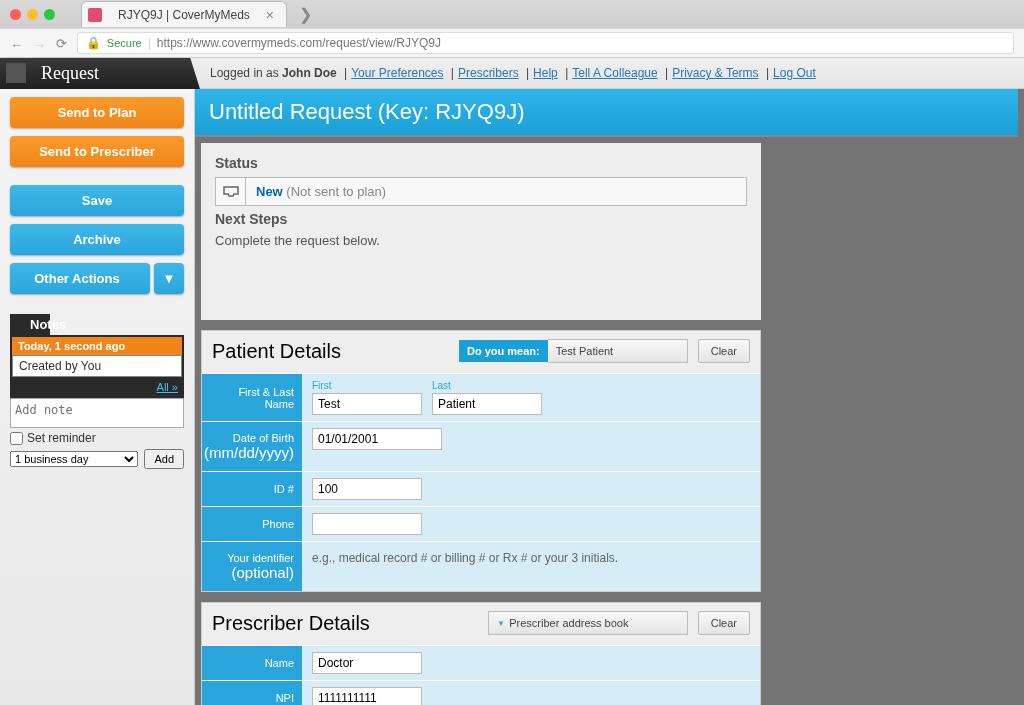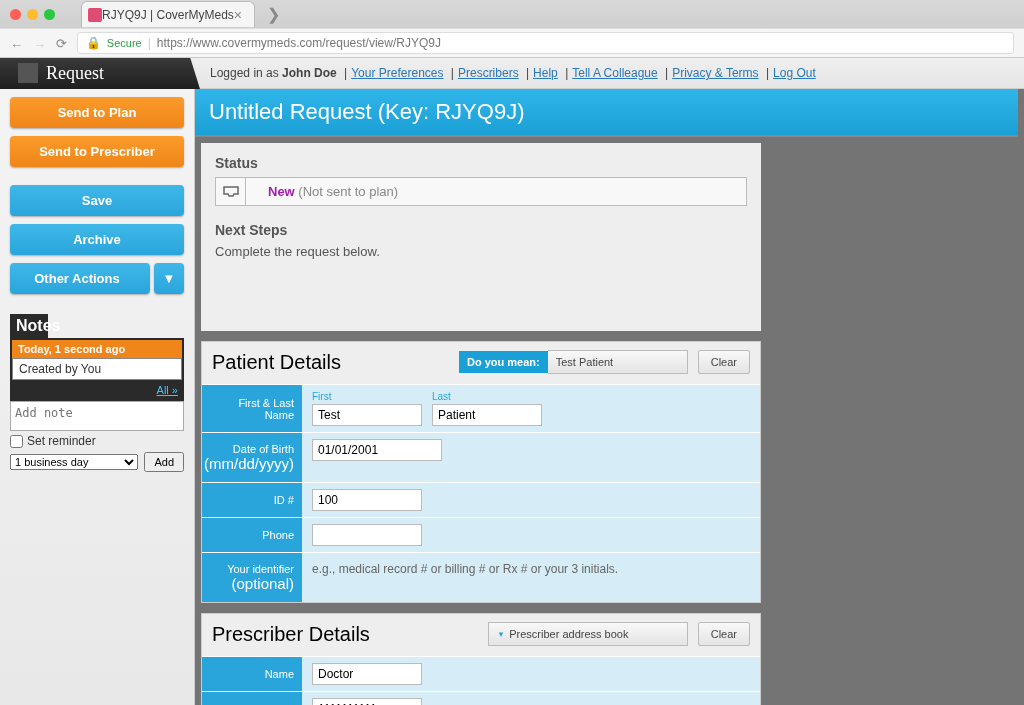--- a/index.html
+++ b/index.html
@@ -3,70 +3,70 @@
 <meta charset="utf-8">
 <style>
   * { box-sizing: border-box; margin: 0; padding: 0; }
   body { font-family: Arial, Helvetica, sans-serif; font-size: 13px; background: #7a7a7a; color: #333; }
   .viewport { width: 1024px; height: 705px; background: #fff; position: relative; overflow: hidden; }
 
   
   .chrome-top { height: 28px; background: linear-gradient(#d8d8d8,#cfcfcf); display:flex; align-items:center; padding:0 10px; gap:6px;}
   .dot { width:11px; height:11px; border-radius:50%; }
   .dot.red{background:#ff5f57;} .dot.yel{background:#febc2e;} .dot.grn{background:#28c840;}
-  .tab { background:#f5f5f5; height:26px; margin-left:20px; display:flex; align-items:center; padding:0 12px 0 6px; border-top-left-radius:6px; border-top-right-radius:6px; border:1px solid #bbb; border-bottom:none; font-size:12px; color:#444; gap:0;}
+  .tab { background:#f5f5f5; height:26px; margin-left:20px; display:flex; align-items:center; padding:0 12px 0 6px; border-top-left-radius:6px; border-top-right-radius:6px; border:1px solid #bbb; border-bottom:none; font-size:12px; color:#444; gap:16px;}
   .tab .favicon { width:14px; height:14px; background:#e04b72; border-radius:2px; }
   .tab .close { color:#888; font-size:14px; }
   .newtab { color:#888; font-size:16px; margin-left:6px; }
   .url-bar { height:30px; background:#f5f5f5; border-top:1px solid #ddd; border-bottom:1px solid #ccc; display:flex; align-items:center; padding:0 10px; gap:10px; font-size:13px;}
   .nav-arrows { color:#888; display:flex; gap:10px; }
   .url-field { flex:1; display:flex; align-items:center; gap:6px; background:#fff; border:1px solid #ddd; border-radius:3px; padding:3px 8px; font-size:12px;}
   .secure { color:#2a9c3f; font-size:11px; }
   .url-text { color:#777; }
   .page { position:absolute; top:58px; left:0; right:0; bottom:0; background:#fff; overflow:hidden;}
 
   
   .hdr { display:flex; align-items:center; height:31px; background:linear-gradient(#efefef,#e5e5e5); border-bottom:1px solid #ccc;}
-  .hdr-left { display:flex; align-items:center; background:linear-gradient(#3a3a3a,#1f1f1f); color:#fff; height:32px; padding:0 20px 0 18px; gap:8px; font-family: Georgia, serif; font-size:18px; clip-path: polygon(0 0, 95% 0, 100% 100%, 0 100%); width:200px;}
+  .hdr-left { display:flex; align-items:center; background:linear-gradient(#3a3a3a,#1f1f1f); color:#fff; height:32px; padding:0 20px 0 6px; gap:15px; font-family: Georgia, serif; font-size:18px; clip-path: polygon(0 0, 95% 0, 100% 100%, 0 100%); width:200px;}
   .house { width:20px; height:20px; background:#555; }
   .hdr-right { padding-left:10px; font-size:12px; color:#444; }
   .hdr-right a { color:#2a78b5; }
   .hdr-right .sep { color:#444; margin:0 4px; }
 
   .layout { display:flex; height: calc(100% - 31px); }
   .sidebar { width:195px; background:linear-gradient(#f4f4f4,#e8e8e8); border-right:1px solid #ccc; padding:8px 10px; }
   .btn { display:block; width:100%; text-align:center; color:#fff; font-weight:bold; font-size:13px; padding:8px 0; border-radius:4px; border:none; margin-bottom:8px; box-shadow:0 1px 2px rgba(0,0,0,.3); cursor:pointer;}
   .btn.orange { background:linear-gradient(#fa9b2a,#f08519); }
   .btn.blue { background:linear-gradient(#3fb7e8,#2aa5dc); }
   .btn-split { display:flex; gap:4px; }
   .btn-split .main { flex:1; }
   .btn-split .caret { width:30px; background:linear-gradient(#3fb7e8,#2aa5dc); border-radius:4px; display:flex; align-items:center; justify-content:center; color:#fff; box-shadow:0 1px 2px rgba(0,0,0,.3); cursor:pointer;}
   .notes-box { margin-top:20px; }
-  .notes-hdr { background:#2a2a2a; color:#fff; font-size:16px; font-weight:bold; padding:3px 6px; width:38px;}
+  .notes-hdr { background:#2a2a2a; color:#fff; font-size:13px; font-weight:bold; padding:3px 20px; width:38px;}
   .notes-body { background:#2a2a2a; padding:2px; }
   .note-time { background:#f08519; color:#fff; font-size:11px; font-weight:bold; padding:3px 6px;}
   .note-text { background:#fff; font-size:12px; padding:3px 6px; border:1px solid #888;}
   .notes-all { text-align:right; padding:2px 4px; }
   .notes-all a { color:#49c0f5; font-size:11px; }
   .addnote { width:100%; height:30px; font-size:12px; padding:4px; resize:none; border:1px solid #aaa; }
   .reminder-row { display:flex; align-items:center; gap:4px; font-size:12px;}
   .reminder-row2 { display:flex; gap:6px; margin-top:4px; align-items:center;}
   .reminder-row2 select { font-size:11px; flex:1;}
   .reminder-row2 button { font-size:11px; padding:2px 8px;}
 
   .main { flex:1; background:#747474; overflow-y:auto; padding-right:6px;}
   .title-bar { background:linear-gradient(#2fb5e9,#1aa0d6); color:#fff; padding:10px 14px; font-size:22px; border-bottom:2px solid #888;}
   .panel { background:#eee; margin:6px 6px 0 6px; padding:12px 14px; }
   .panel .label { font-weight:bold; color:#555; font-size:14px; margin-bottom:6px;}
   .status-box { display:flex; border:1px solid #bbb; background:#f8f8f8;}
   .status-ico { width:30px; border-right:1px solid #bbb; display:flex; align-items:center; justify-content:center; padding:6px 0;}
   .status-txt { padding:6px 10px; font-size:13px;}
-  .status-txt b { color:#a21caf;margin-left:12px; }
+  .status-txt b { color:#0369a1; }
   .status-txt span { color:#888; }
-  .next-steps { margin-top:16px;}
+  .next-steps { margin-top:5px;}
   .next-body { font-size:13px; color:#555; margin-top:4px;}
 
   .section-panel { background:#eee; margin:10px 6px 0 6px; padding:0; width:560px; border:1px solid #ccc;}
   .section-hdr { display:flex; align-items:center; padding:8px 10px 10px 10px; gap:10px;}
   .section-title { font-size:20px; color:#000000; font-family: Liberation Sans, sans-serif; flex:1;}
   .suggest { display:flex; align-items:center; }
   .suggest-l { background:#1aa0d6; color:#fff; font-size:11px; font-weight:bold; padding:5px 8px;}
   .suggest-r { background:linear-gradient(#f8f8f8,#e4e4e4); font-size:11px; padding:5px 18px 5px 8px; border:1px solid #bbb; border-left:none; color:#444; width:140px;}
   .clear-btn { background:linear-gradient(#f8f8f8,#e4e4e4); border:1px solid #bbb; font-size:11px; padding:5px 12px; color:#444; border-radius:2px; cursor:pointer;}
   .addr-btn { background:linear-gradient(#f8f8f8,#e4e4e4); border:1px solid #bbb; font-size:11px; padding:5px 10px; color:#444; display:flex; align-items:center; gap:6px; width:200px; cursor:pointer;}

